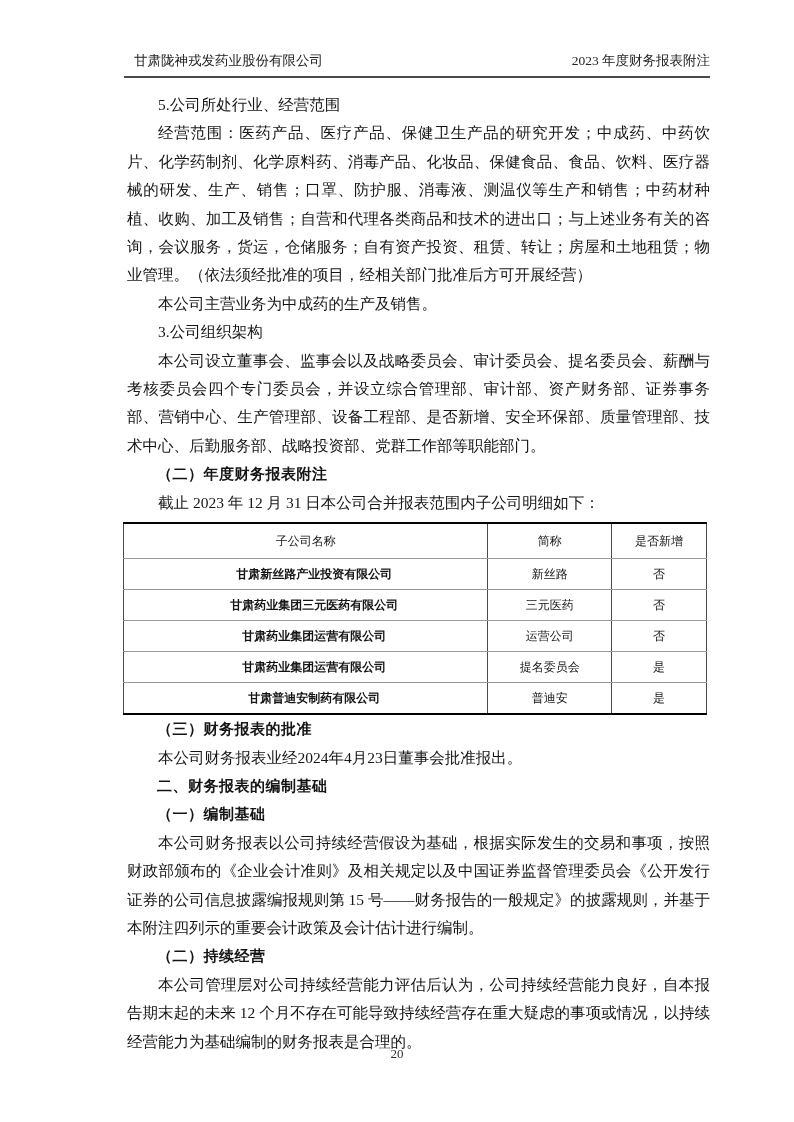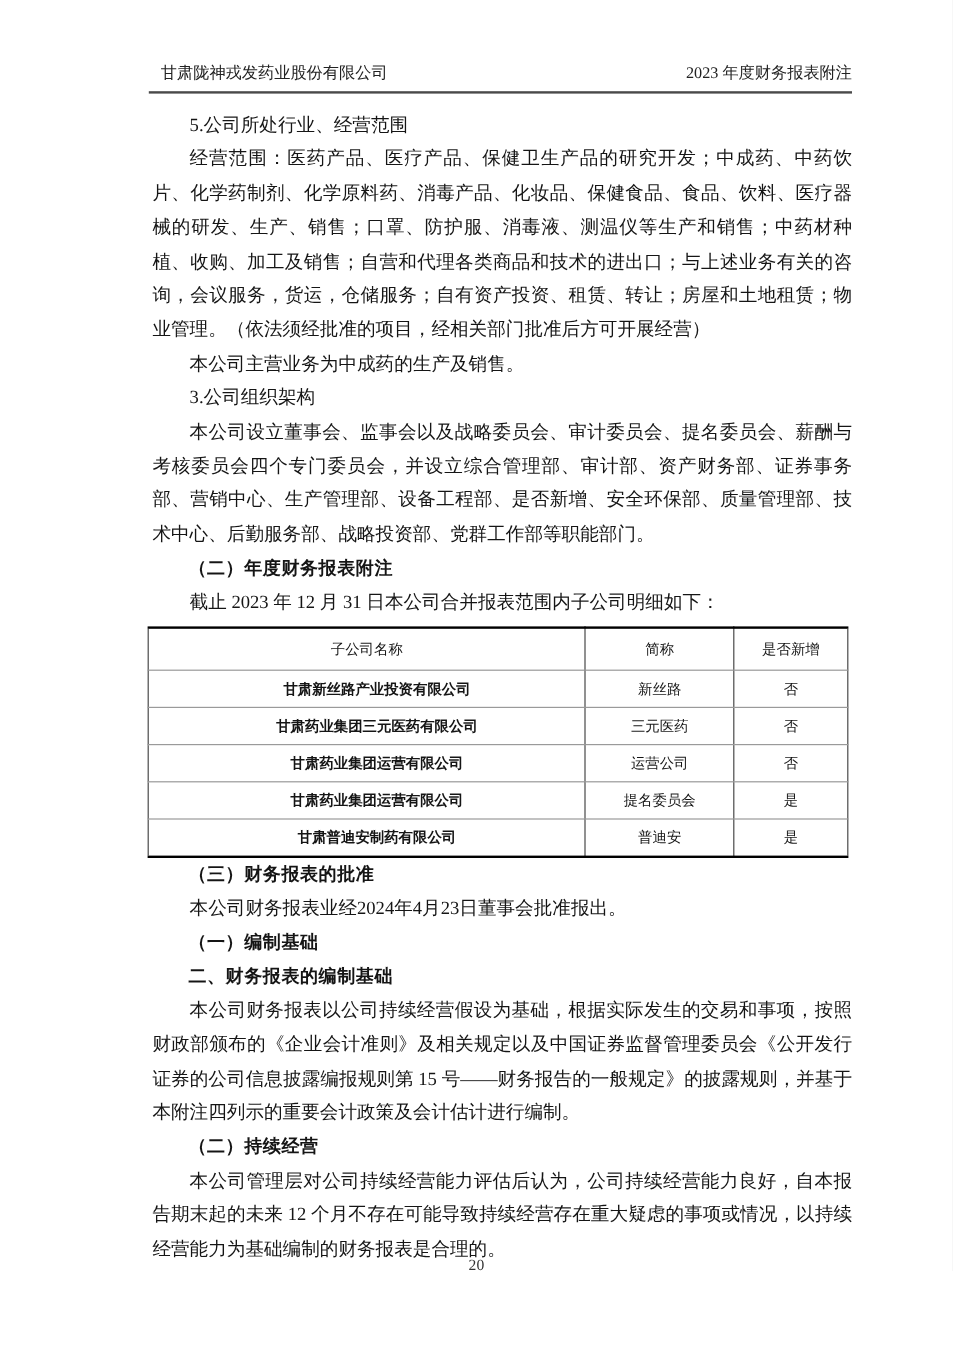--- a/index.html
+++ b/index.html
@@ -144,22 +144,22 @@
         <tr>
           <td class="col-name">甘肃普迪安制药有限公司</td>
           <td>普迪安</td>
           <td>是</td>
         </tr>
       </tbody>
     </table>
 
     <p class="heading">（三）财务报表的批准</p>
     <p class="para">本公司财务报表业经2024年4月23日董事会批准报出。</p>
+    <p class="heading">二、财务报表的编制基础</p>
     <p class="heading">（一）编制基础</p>
-    <p class="heading">二、财务报表的编制基础</p>
     <p class="para">本公司财务报表以公司持续经营假设为基础，根据实际发生的交易和事项，按照财政部颁布的《企业会计准则》及相关规定以及中国证券监督管理委员会《公开发行证券的公司信息披露编报规则第 15 号——财务报告的一般规定》的披露规则，并基于本附注四列示的重要会计政策及会计估计进行编制。</p>
     <p class="heading">（二）持续经营</p>
     <p class="para">本公司管理层对公司持续经营能力评估后认为，公司持续经营能力良好，自本报告期末起的未来 12 个月不存在可能导致持续经营存在重大疑虑的事项或情况，以持续经营能力为基础编制的财务报表是合理的。</p>
 
   </div>
 
   <div class="page-number">20</div>
 
 </div>
 

